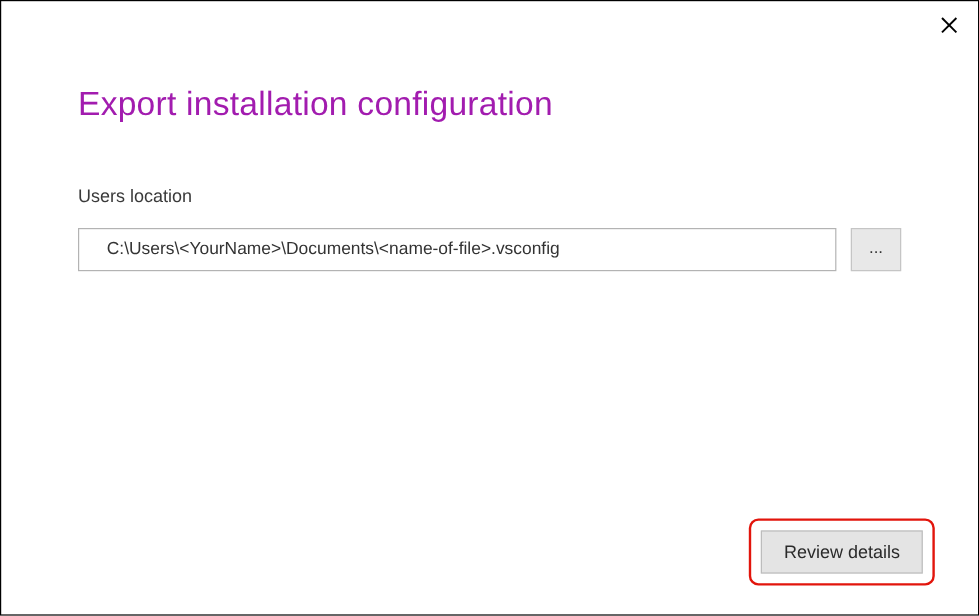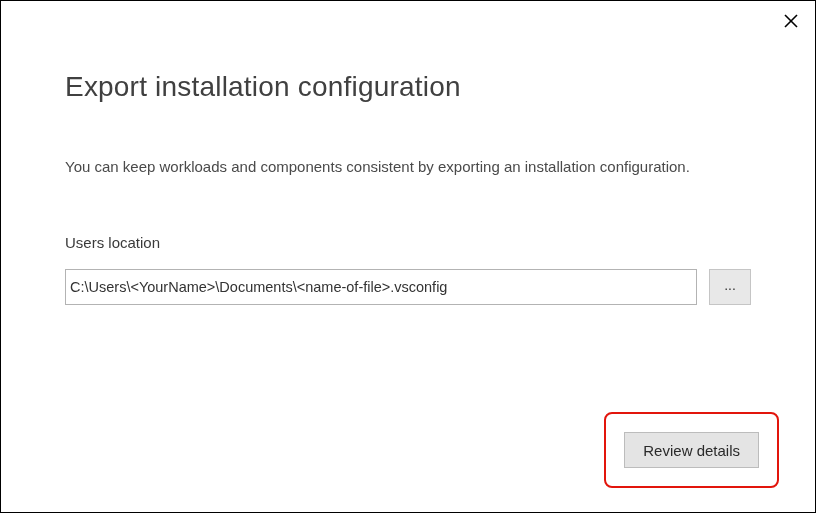--- a/index.html
+++ b/index.html
@@ -34,21 +34,21 @@
     .close-btn svg {
       width: 14px;
       height: 14px;
     }
     .container {
       padding: 70px 64px 0 64px;
     }
     .title {
       font-size: 28px;
       font-weight: 400;
-      color: #404040;
+      color: #a21caf;
       margin-bottom: 52px;
       letter-spacing: 0.2px;
     }
     .description {
       font-size: 15px;
       color: #4a4a4a;
       line-height: 1.55;
       margin-bottom: 56px;
       max-width: 640px;
     }
@@ -60,21 +60,21 @@
     }
     .input-row {
       display: flex;
       align-items: stretch;
       gap: 12px;
     }
     .path-input {
       flex: 1;
       height: 36px;
       border: 1px solid #b3b3b3;
-      padding: 0 4px;
+      padding: 0 23px;
       font-size: 14.5px;
       font-family: inherit;
       color: #333;
       outline: none;
       background: #fff;
     }
     .browse-btn {
       width: 42px;
       height: 36px;
       border: 1px solid #c5c5c5;
@@ -88,21 +88,21 @@
       padding-bottom: 4px;
     }
     .footer {
       position: absolute;
       bottom: 24px;
       right: 36px;
     }
     .highlight-wrap {
       border: 2.5px solid #e2150c;
       border-radius: 8px;
-      padding: 18px;
+      padding: 8px;
       display: inline-block;
     }
     .review-btn {
       min-width: 130px;
       height: 36px;
       padding: 0 18px;
       background: #e4e4e4;
       border: 1px solid #bcbcbc;
       font-size: 15px;
       font-family: inherit;
@@ -115,21 +115,20 @@
 
 <button class="close-btn" aria-label="Close">
   <svg viewBox="0 0 14 14" fill="none" stroke="#000" stroke-width="1.6">
     <line x1="1" y1="1" x2="13" y2="13"></line>
     <line x1="13" y1="1" x2="1" y2="13"></line>
   </svg>
 </button>
 
 <div class="container">
   <h1 class="title">Export installation configuration</h1>
-  <p class="description">You can keep workloads and components consistent by exporting an installation configuration.</p>
 
   <label class="field-label">Users location</label>
 
   <div class="input-row">
     <input type="text" class="path-input" value="C:\Users\&lt;YourName&gt;\Documents\&lt;name-of-file&gt;.vsconfig" style="">
     <button class="browse-btn">...</button>
   </div>
 </div>
 
 <div class="footer">

